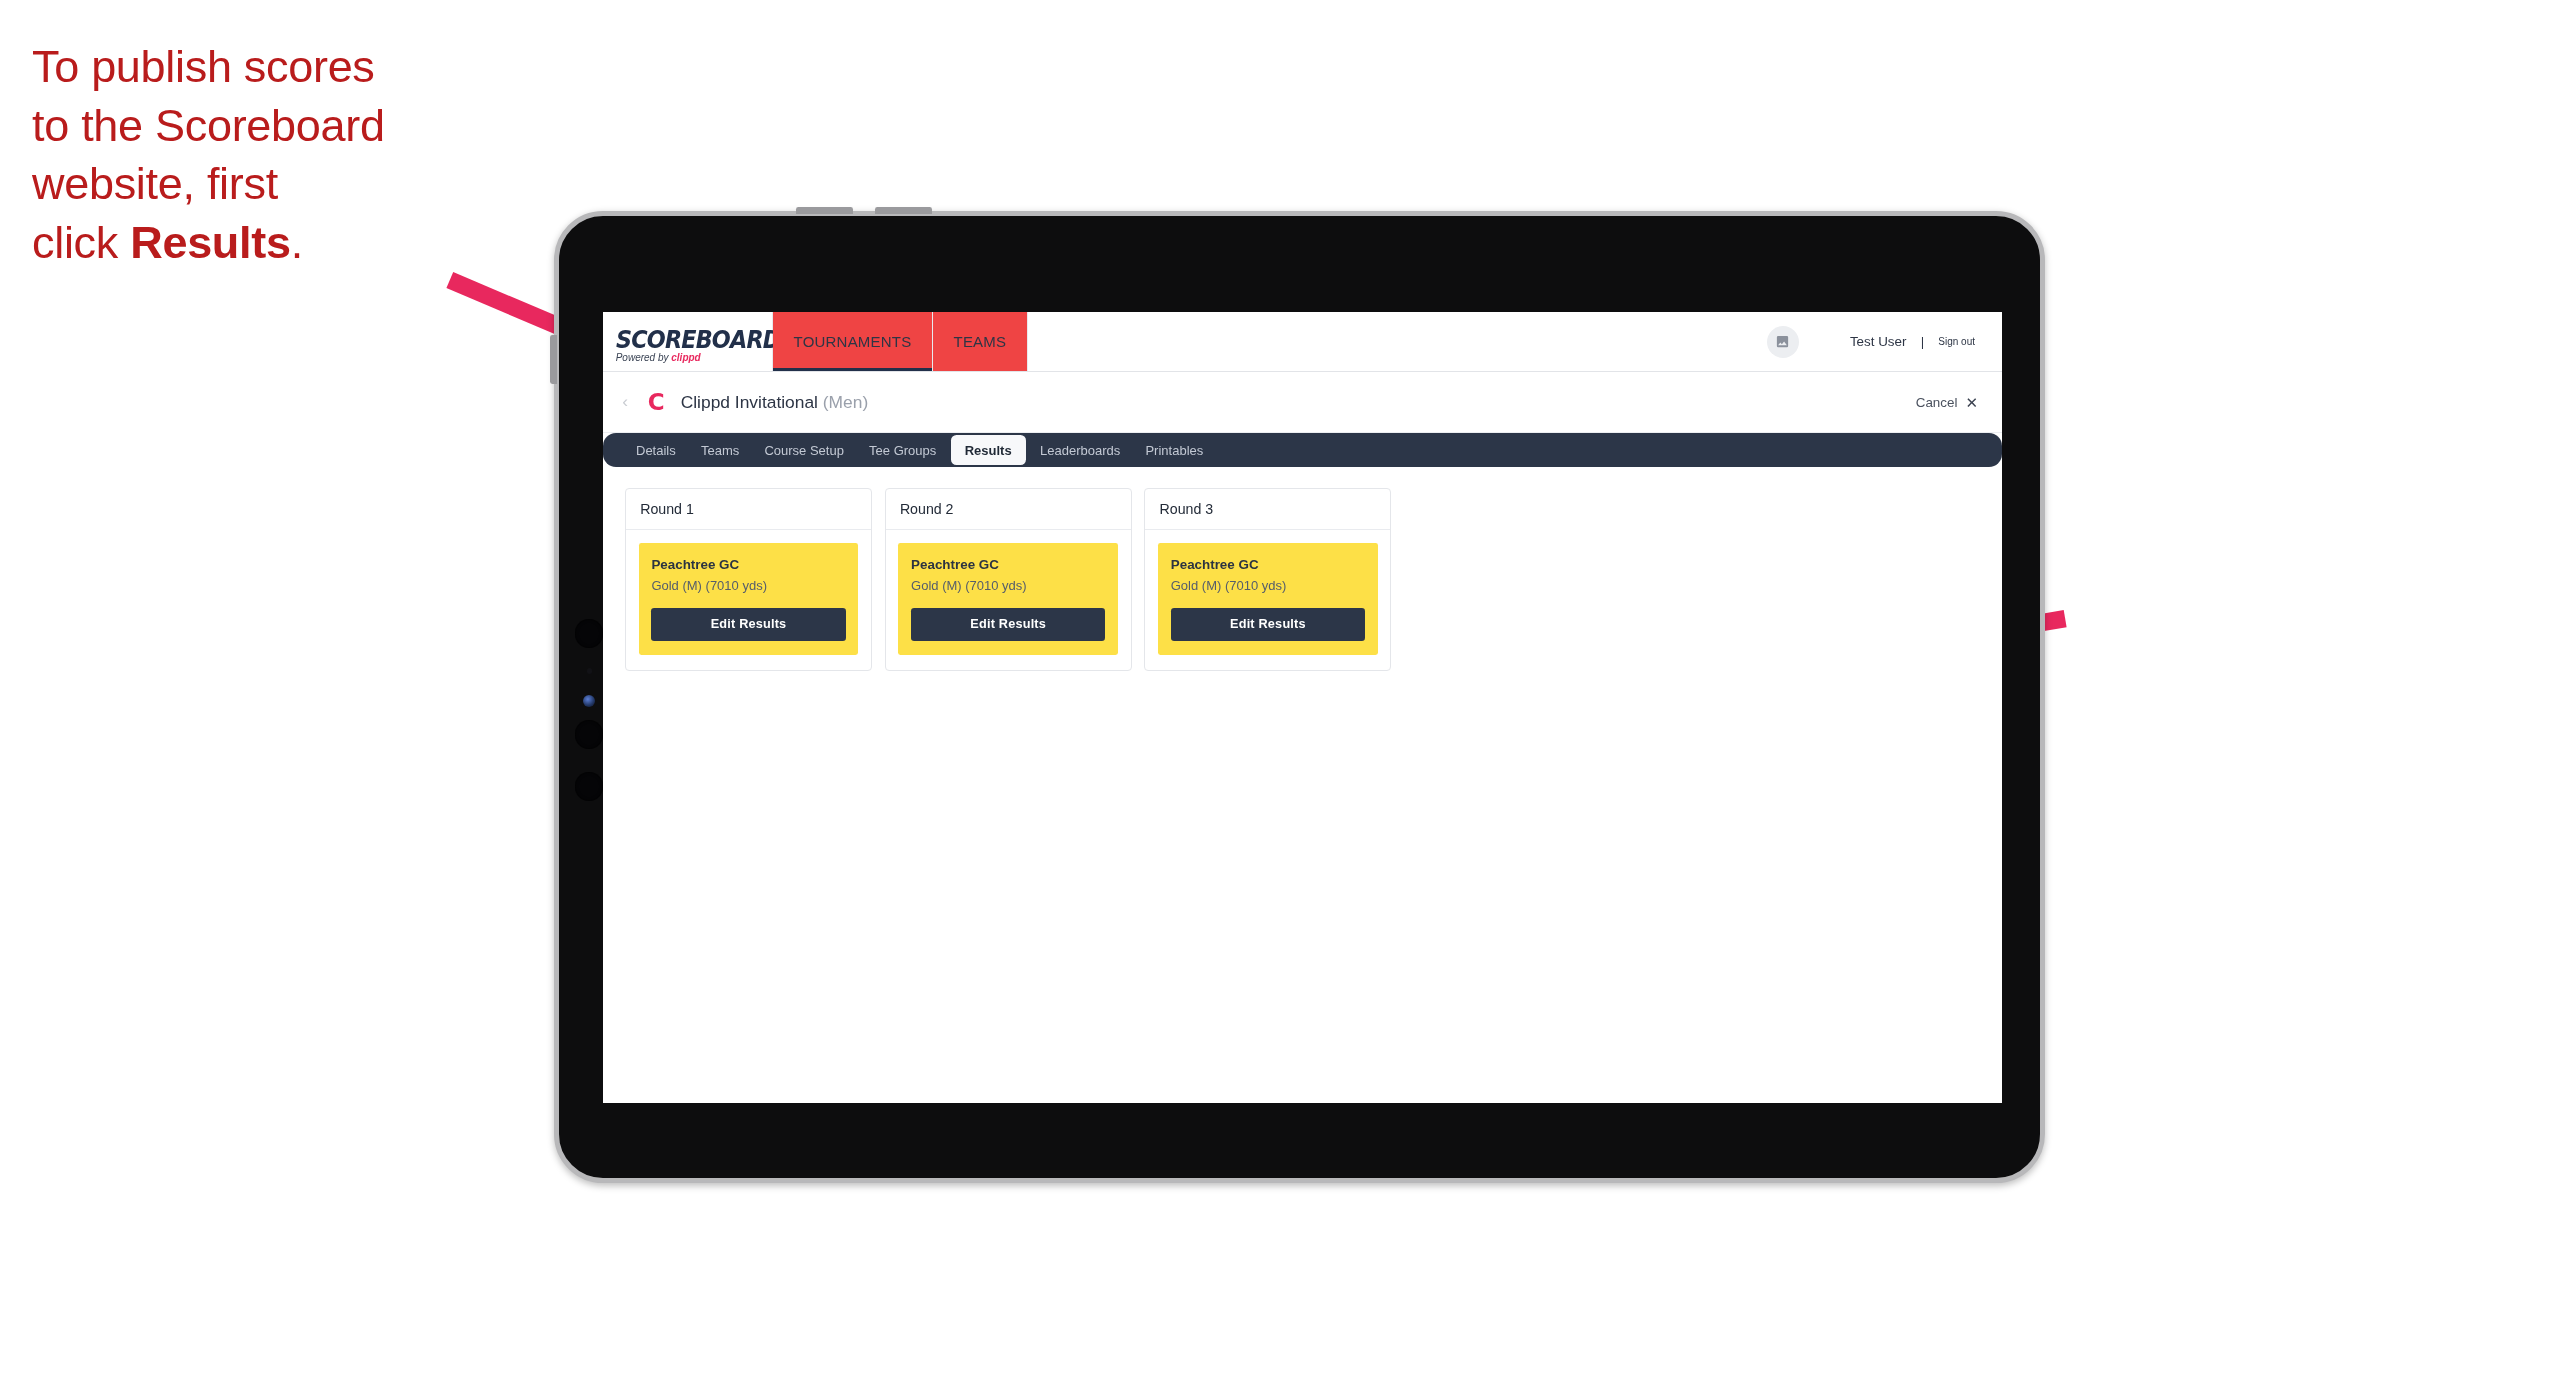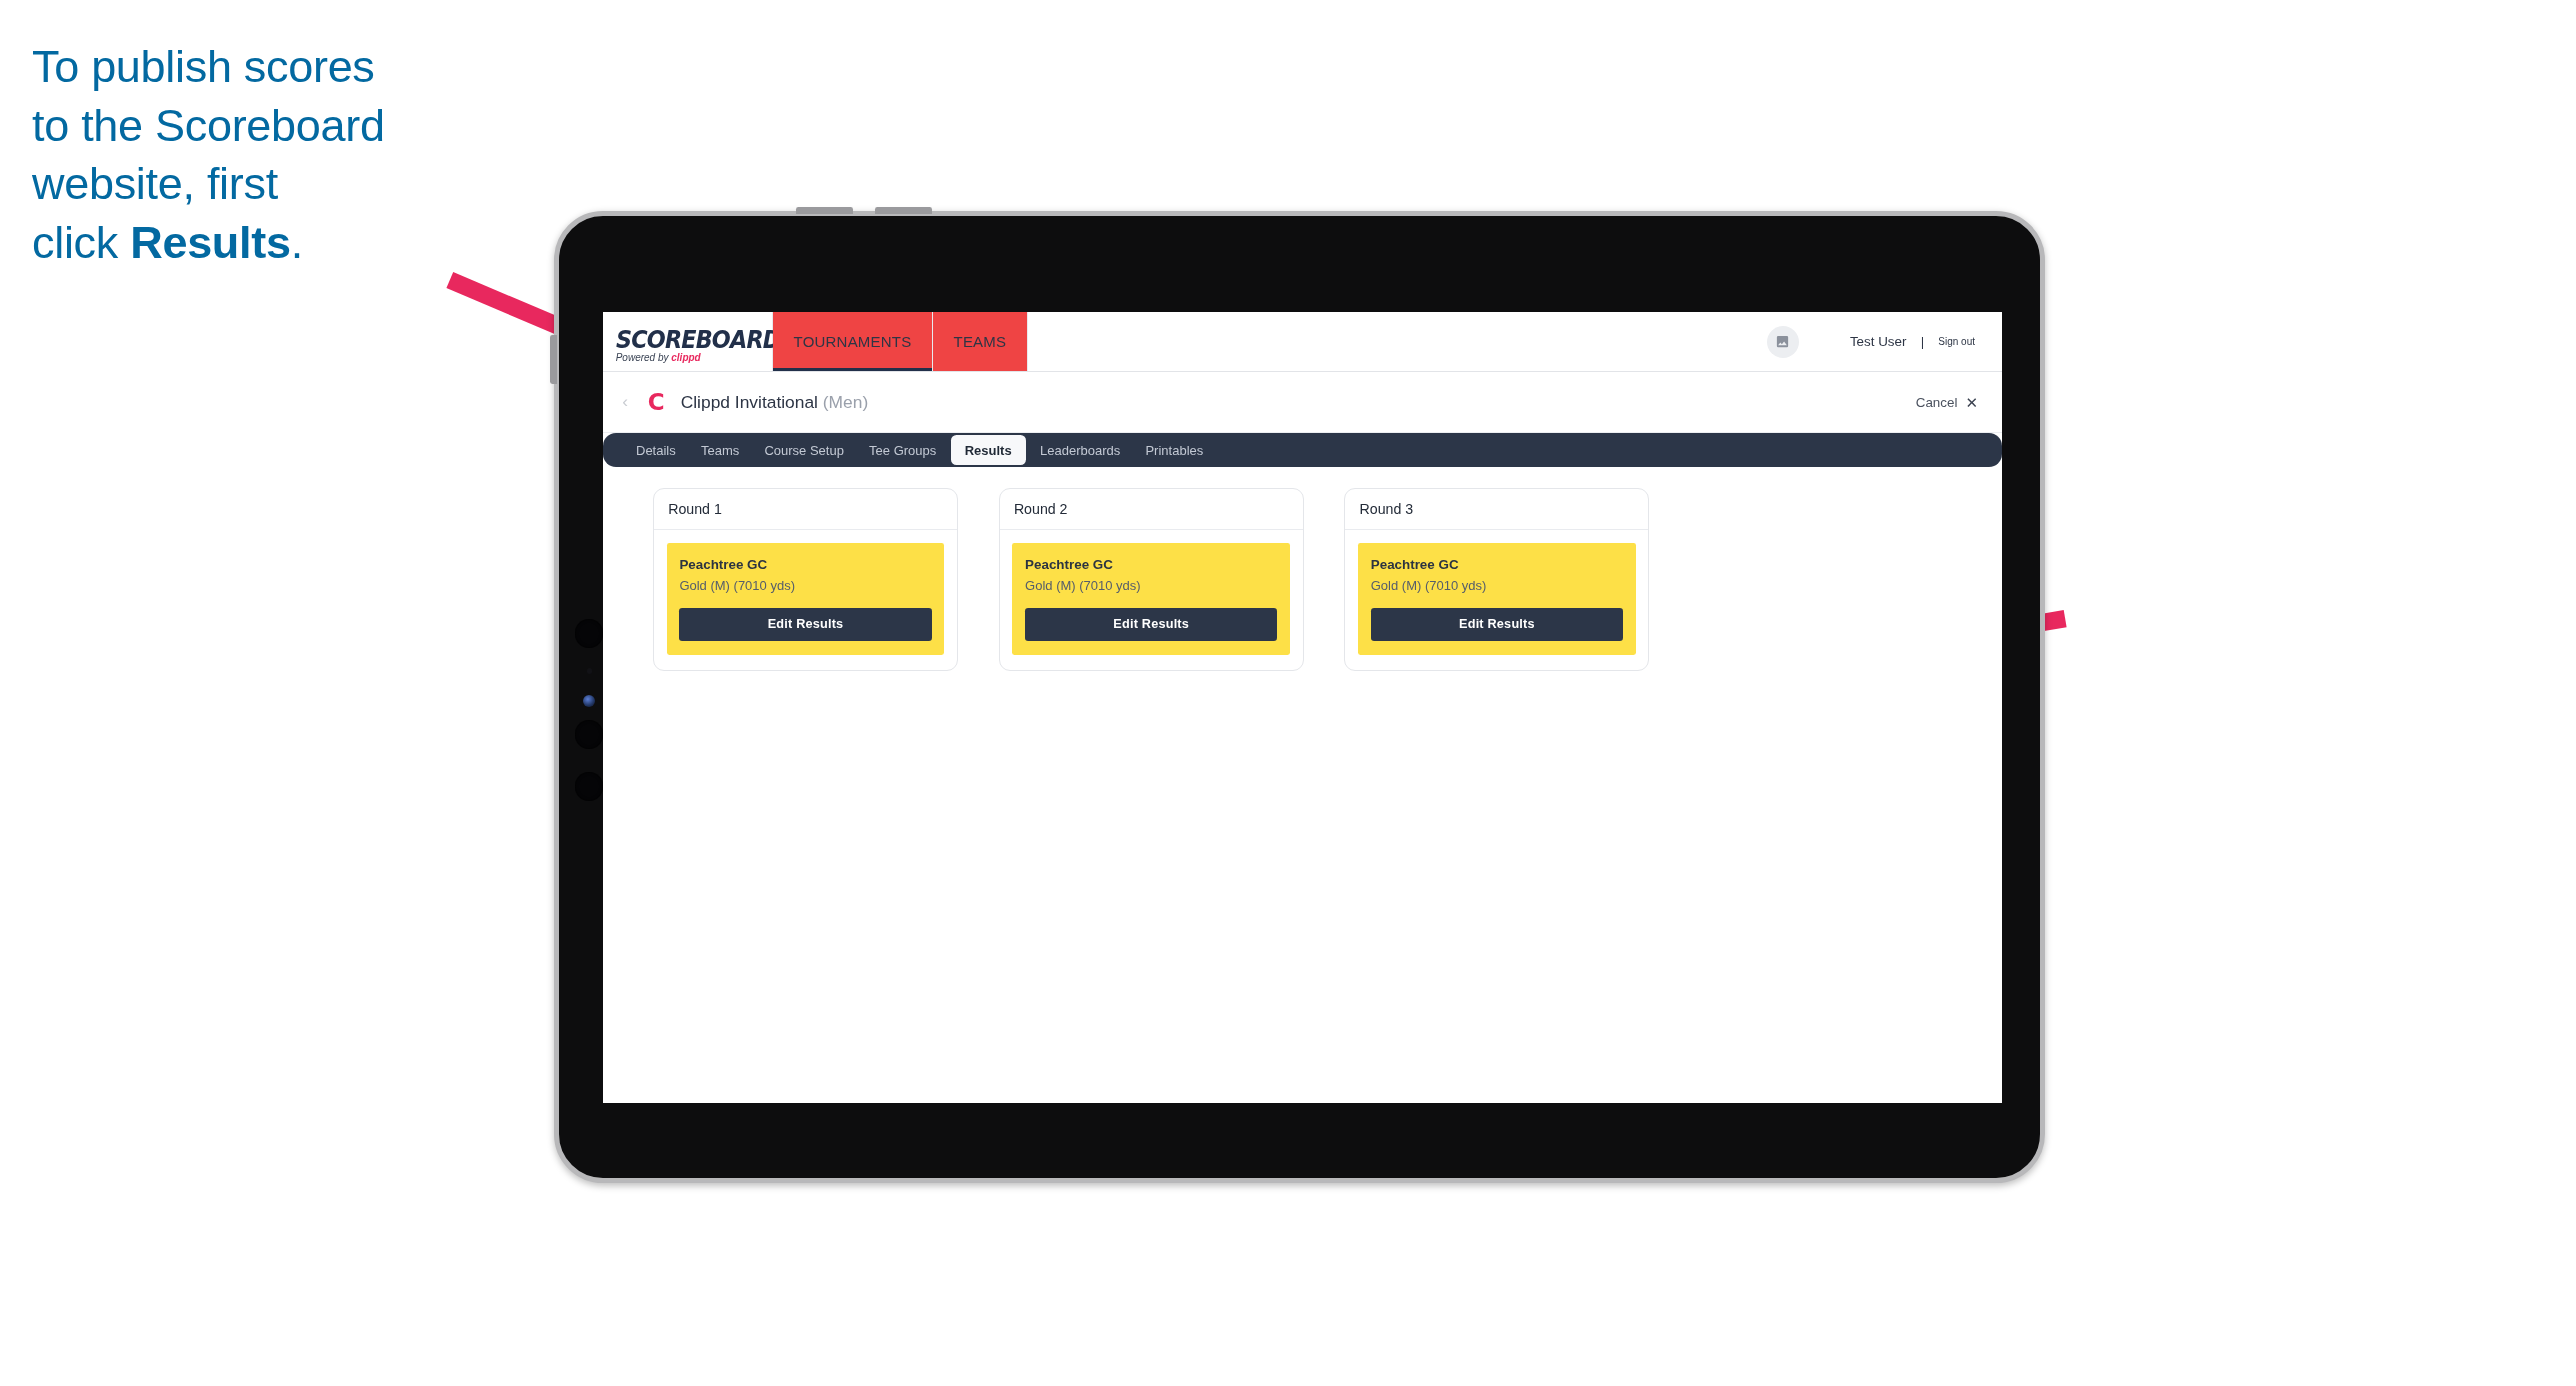--- a/index.html
+++ b/index.html
@@ -15,21 +15,21 @@
   #stage {
     position: relative;
     width: 2576px;
     height: 1386px;
     background: #ffffff;
   }
 
   
   .annotation {
     position: absolute;
-    color: #0369a1;
+    color: #b91c1c;
     font-family: "Liberation Sans", sans-serif;
     font-weight: 400;
     line-height: 1.30;
     letter-spacing: -0.3px;
     white-space: pre-line;
   }
   #annotation-left {
     left: 32px;
     top: 38px;
     width: 538px;
@@ -267,25 +267,24 @@
 
   
   #content {
     background: #ffffff;
     padding: 20.6px 22px;
     display: flex;
     gap: 12.7px;
     align-items: flex-start;
   }
   .round-card {
-    width: 305px;
+    width: 247px;
     background: #ffffff;
     border: 0.8px solid #e4e6ea;
-    border-radius: 11px;
-    margin-left: 28px;
+    border-radius: 4px;
   }
   .round-card-header {
     padding: 12px 14.2px;
     border-bottom: 0.8px solid #e9ebef;
     font-size: 14.2px;
     color: #232b38;
   }
   .round-card-body { padding: 13.4px 12.7px 15px 12.7px; }
   .course-box {
     background: #fde047;

